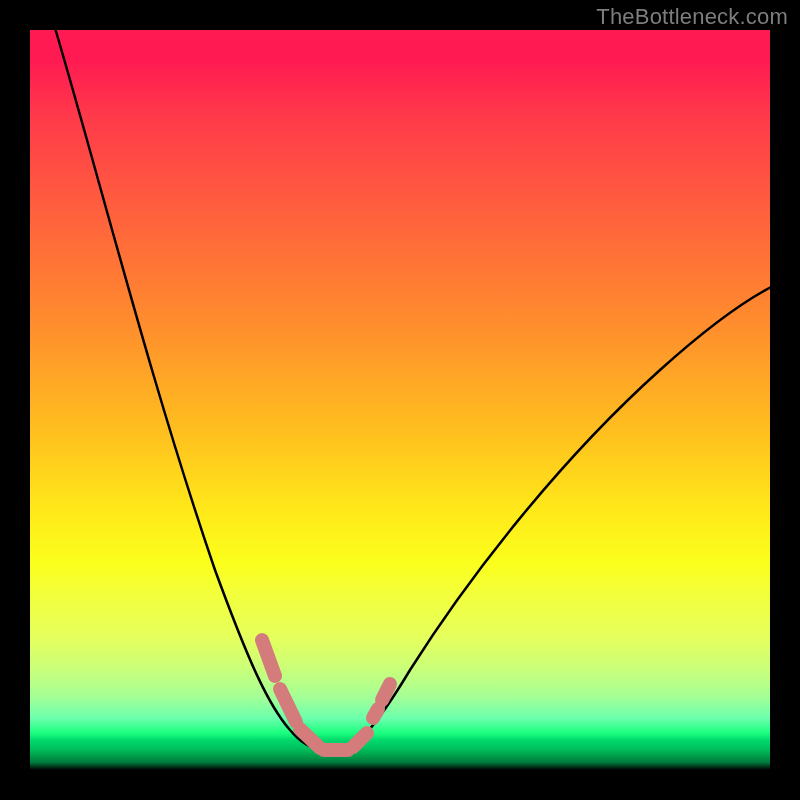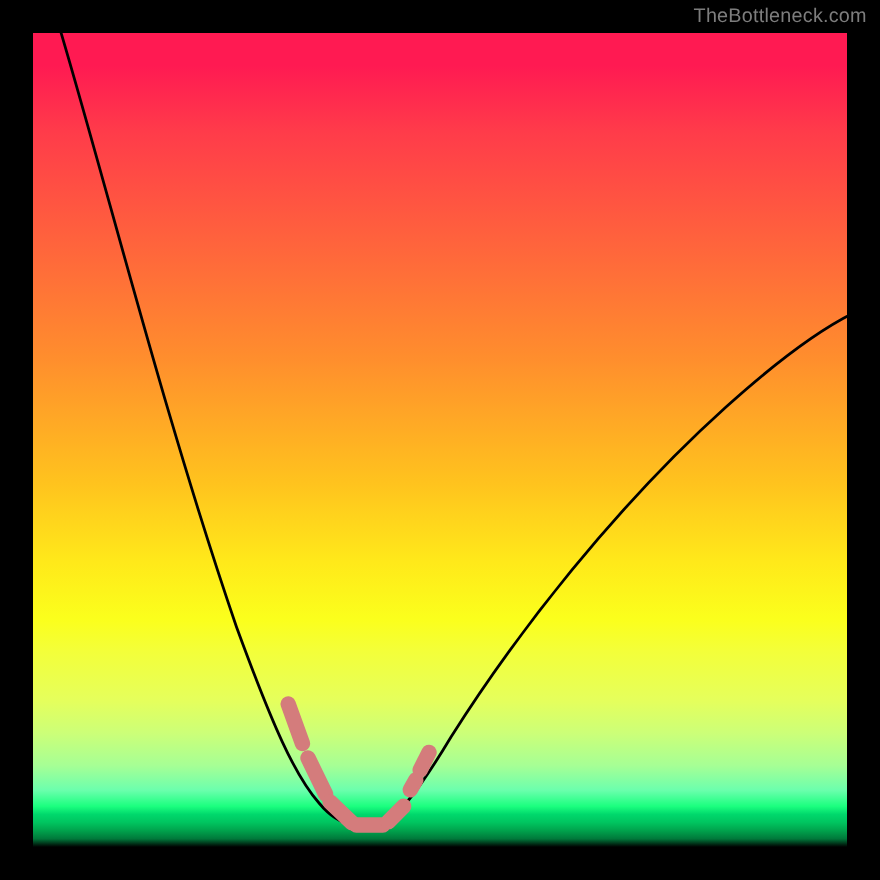--- a/index.html
+++ b/index.html
@@ -45,21 +45,21 @@
       #00a24c 98%,
       #00783a 99%,
       #000000 100%
     );
   }
   .watermark {
     position: absolute;
     top: 4px;
     right: 12px;
     font-family: Arial, Helvetica, sans-serif;
-    font-size: 18px;
+    font-size: 22px;
     font-weight: 400;
     color: #7d7d7d;
     letter-spacing: 0.2px;
   }
   svg.curves {
     position: absolute;
     top: 0;
     left: 0;
     width: 800px;
     height: 800px;

